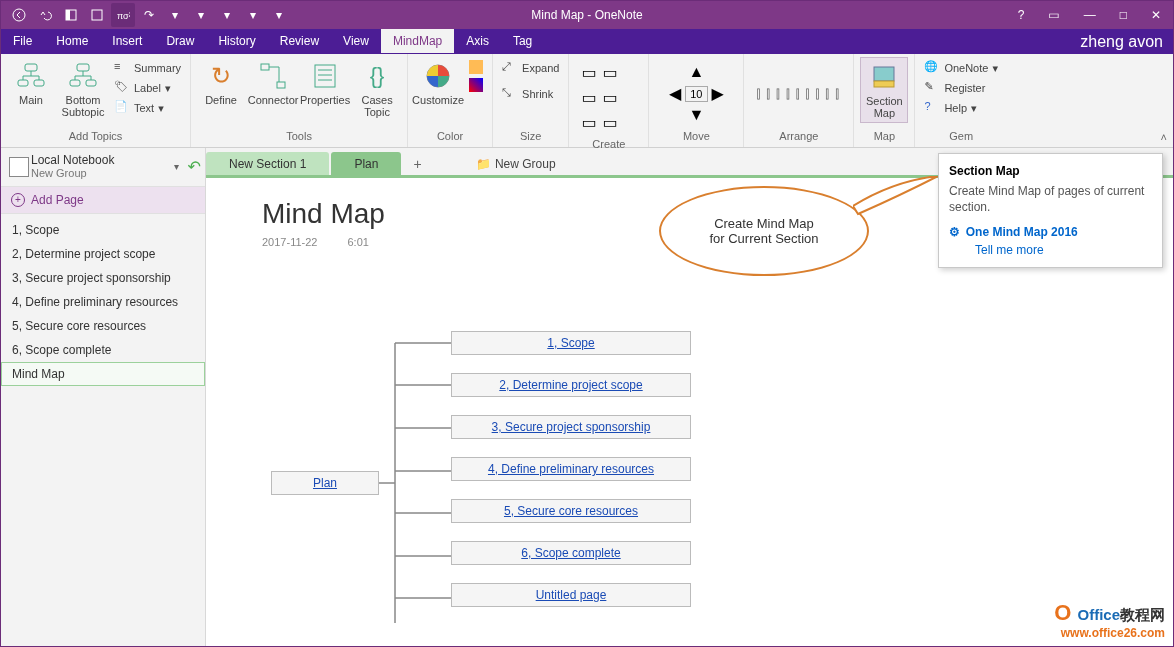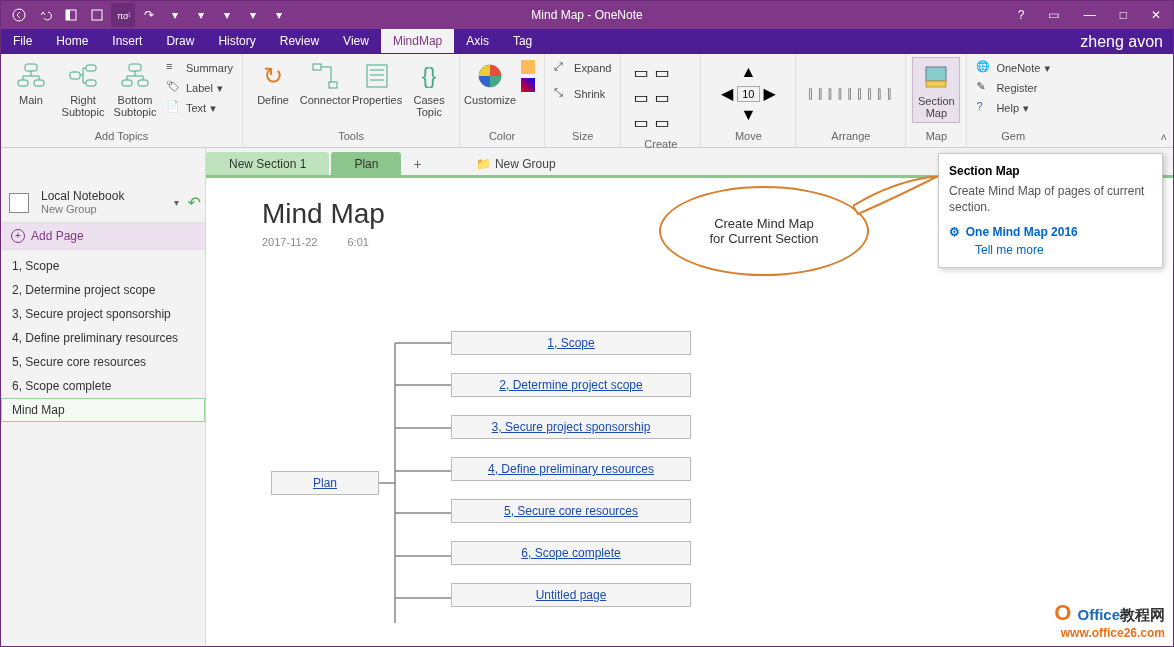--- a/index.html
+++ b/index.html
@@ -21,21 +21,21 @@
 .rgroup-body{display:flex;align-items:flex-start;gap:4px;flex:1;}
 .rbig{display:flex;flex-direction:column;align-items:center;width:48px;padding:3px 2px;font-size:11px;color:#444;text-align:center;line-height:1.1;gap:2px;}
 .rbig .ico{width:32px;height:32px;display:flex;align-items:center;justify-content:center;}
 .rstack{display:flex;flex-direction:column;gap:2px;padding:2px 0;}
 .rsmall{display:flex;align-items:center;gap:4px;font-size:11px;color:#444;padding:1px 3px;white-space:nowrap;}
 .rsmall .sico{width:16px;height:16px;}
 .ribbon-collapse{position:absolute;right:6px;bottom:4px;font-size:11px;color:#666;}
 
 .workspace{display:flex;height:calc(647px - 28px - 25px - 94px - 2px);}
 .nav{width:205px;background:#f3f3f3;border-right:1px solid #d8d8d8;display:flex;flex-direction:column;}
-.notebook-head{display:flex;align-items:center;gap:12px;padding:5px 8px;position:relative;border-bottom:1px solid #e0e0e0;margin-top:36px;}
+.notebook-head{display:flex;align-items:center;gap:2px;padding:5px 8px;position:relative;border-bottom:1px solid #e0e0e0;}
 .nb-icon{width:20px;height:20px;background:#fff;border:1px solid #888;}
 .nb-text{font-size:12px;line-height:1.2;color:#333;}
 .nb-drop{font-size:10px;color:#666;position:absolute;right:26px;}
 .nb-undo{position:absolute;right:4px;color:#4caf50;font-size:16px;}
 .addpage{display:flex;align-items:center;gap:6px;padding:6px 10px;color:#7e3887;font-size:12px;background:#ede1ef;border-bottom:1px solid #e0e0e0;}
 .addpage .plus{width:14px;height:14px;border:1px solid #7e3887;border-radius:50%;display:flex;align-items:center;justify-content:center;font-size:10px;}
 .pagelist{padding:4px 0;}
 .page-item{padding:4px 10px;font-size:12px;color:#333;border:1px solid transparent;}
 .page-item.selected{border:1px solid #9bd19b;background:#f5faf5;}
 
@@ -147,31 +147,20 @@
               <rect x="1" y="18" width="10" height="6" rx="2" fill="none" stroke="#4a8"></rect>
               <rect x="17" y="18" width="10" height="6" rx="2" fill="none" stroke="#4a8"></rect>
               <path d="M14 9v5M14 14H6v4M14 14h8v4" stroke="#4a8" fill="none"></path>
             </svg>
           </div>
           <span>Main</span>
         </div>
       <div class="rbig">
           <div class="ico">
             <svg width="28" height="28">
-              <rect x="1" y="10" width="10" height="7" rx="2" fill="none" stroke="#4a8"></rect>
-              <rect x="17" y="3" width="10" height="6" rx="2" fill="none" stroke="#4a8"></rect>
-              <rect x="17" y="18" width="10" height="6" rx="2" fill="none" stroke="#4a8"></rect>
-              <path d="M11 13h3M14 6h3M14 21h3M14 6v15" stroke="#4a8" fill="none"></path>
-            </svg>
-          </div>
-          <span>Right Subtopic</span>
-        </div>
-      <div class="rbig">
-          <div class="ico">
-            <svg width="28" height="28">
               <rect x="8" y="2" width="12" height="7" rx="2" fill="none" stroke="#4a8"></rect>
               <rect x="1" y="18" width="10" height="6" rx="2" fill="none" stroke="#4a8"></rect>
               <rect x="17" y="18" width="10" height="6" rx="2" fill="none" stroke="#4a8"></rect>
               <path d="M14 9v5M6 18v-4h16v4" stroke="#4a8" fill="none"></path>
             </svg>
           </div>
           <span>Bottom Subtopic</span>
         </div>
       <div class="rstack">
         <div class="rsmall">

